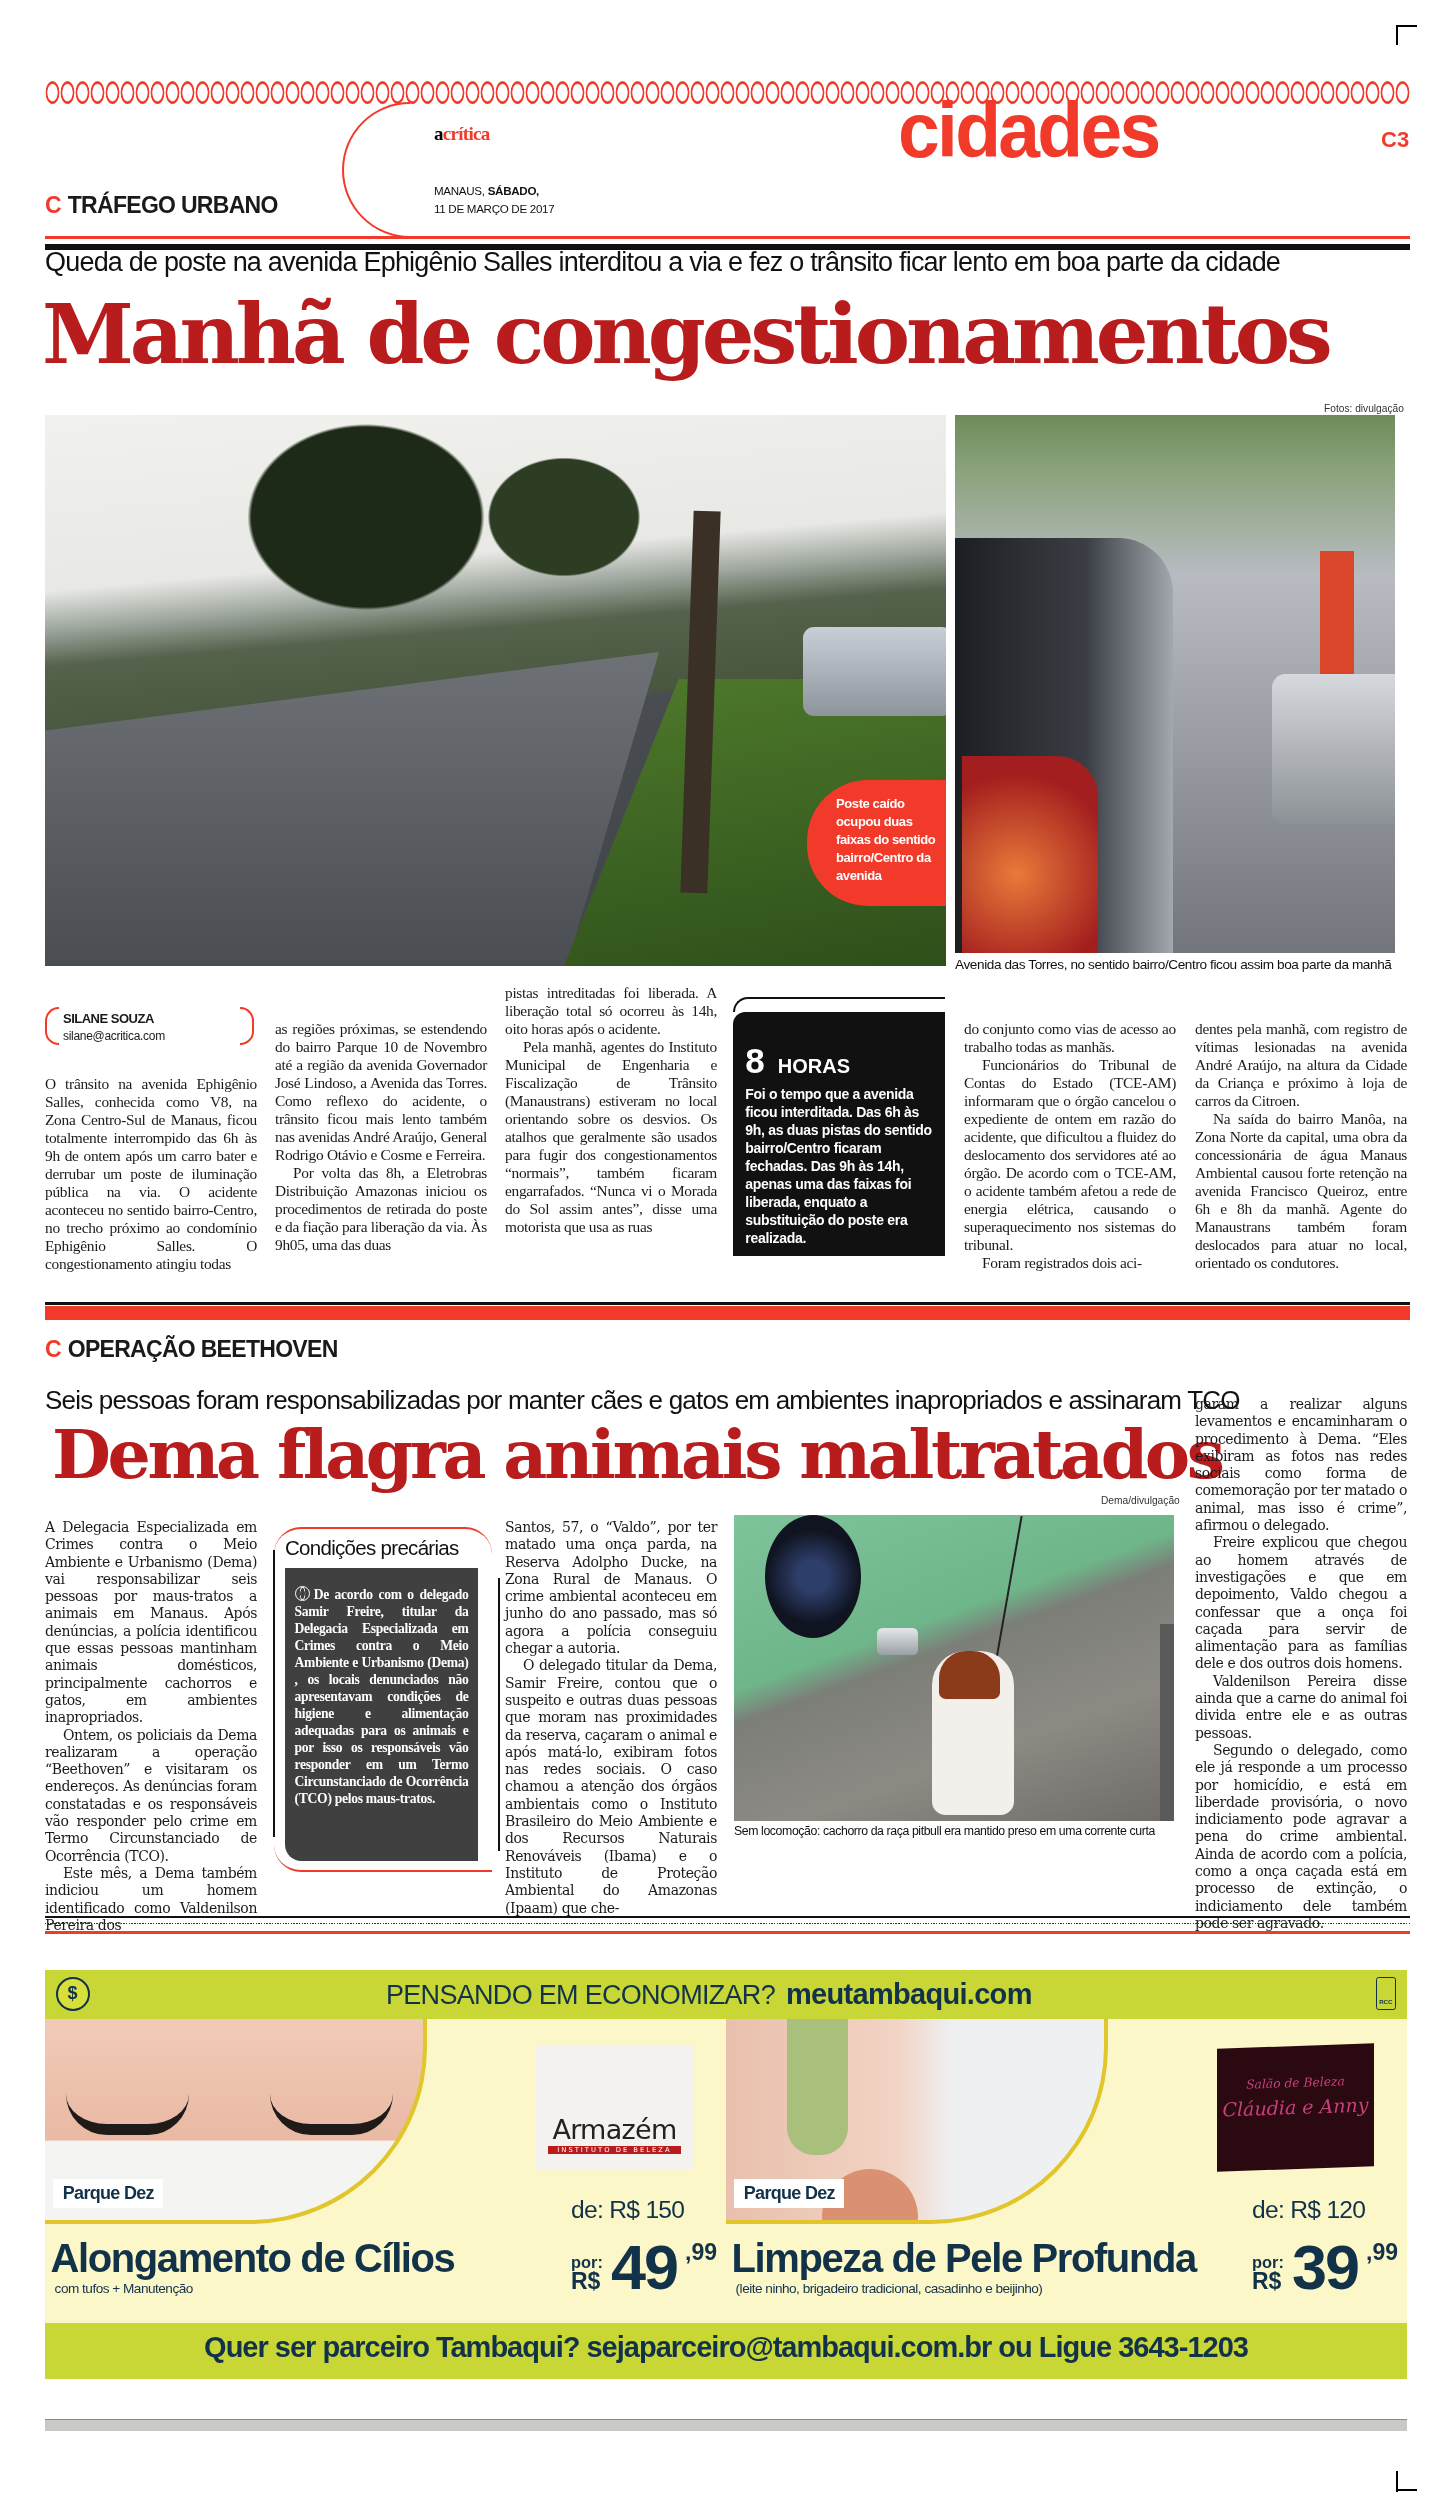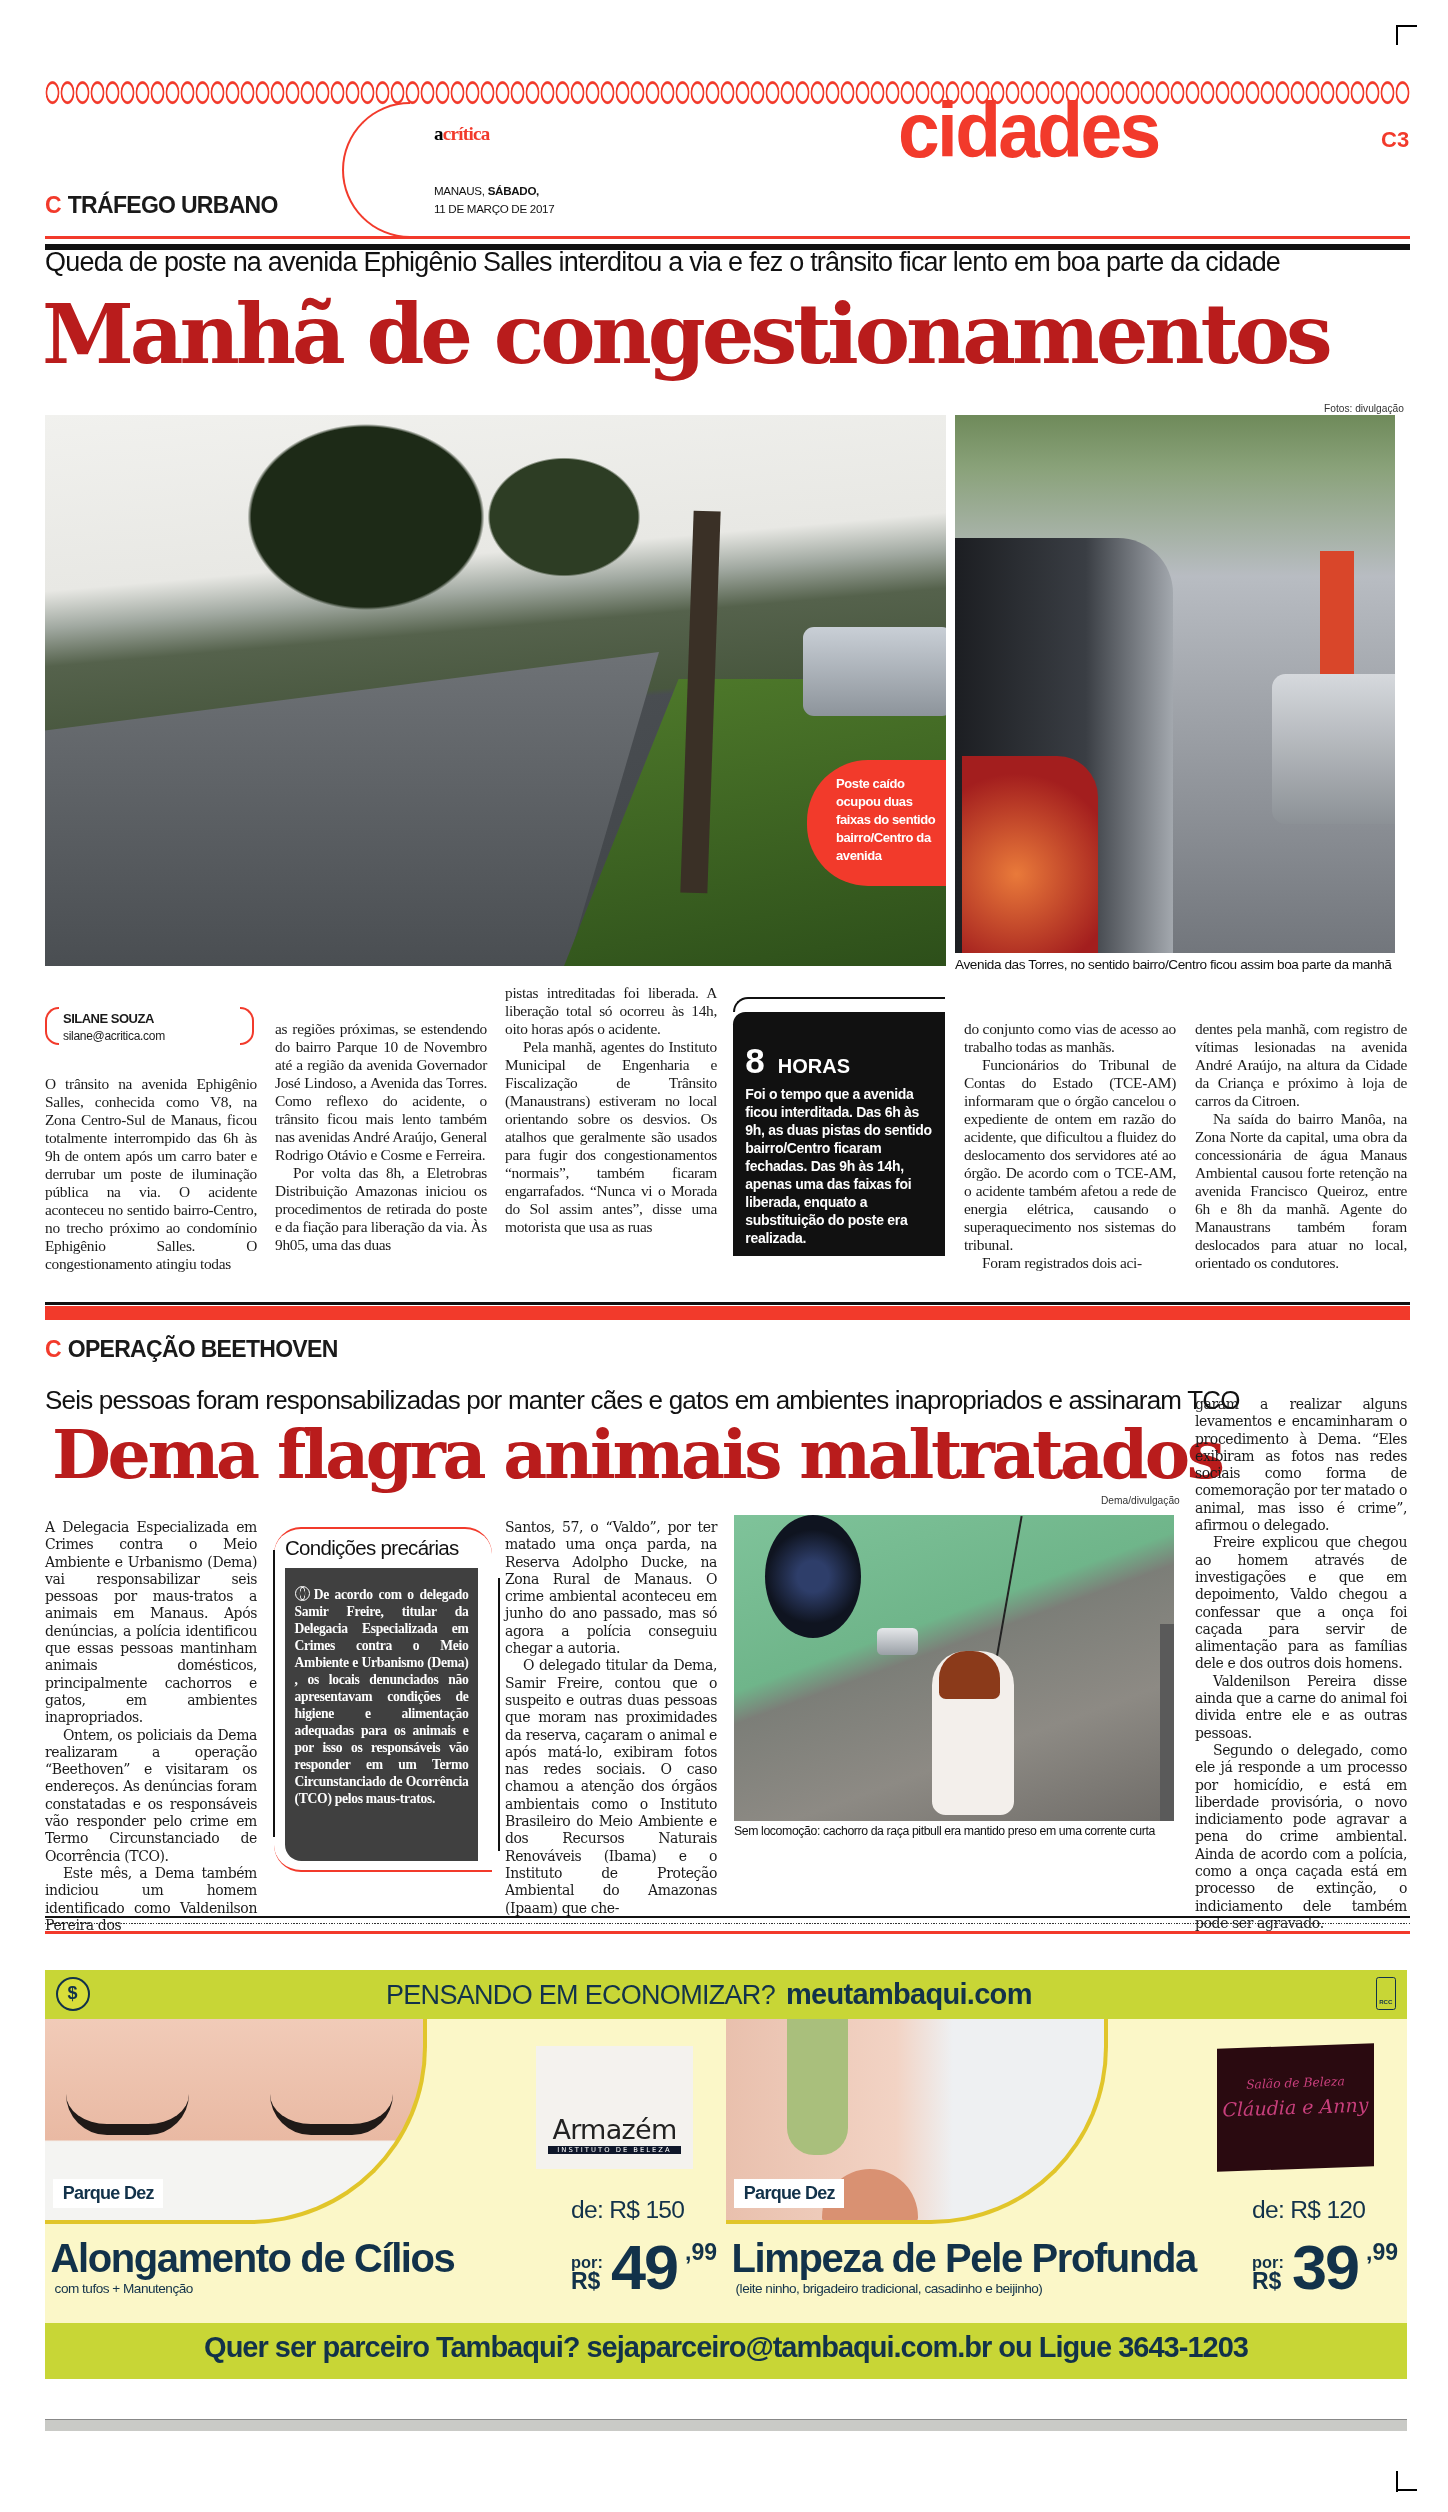--- a/index.html
+++ b/index.html
@@ -38,21 +38,21 @@
   .photo1 { left: 45px; top: 415px; width: 901px; height: 551px;
     background:
       radial-gradient(ellipse 191px 150px at 321px 102px, #1d2a17 60%, transparent 62%),
       radial-gradient(ellipse 123px 96px at 519px 102px, #2d3d24 60%, transparent 62%),
       linear-gradient(175deg, #f1f1ee 0%, #e8e8e4 28%, #a0a8a0 34%, #55624c 40%, #48573e 52%, transparent 53%),
       linear-gradient(160deg, #6b6e72 0%, #4e5256 40%, #3c4044 100%); }
   .photo1 .grass { position: absolute; right: 0; bottom: 0; width: 382px; height: 287px; background: linear-gradient(170deg, #4f7a2b, #2d4f1a); clip-path: polygon(30% 0, 100% 0, 100% 100%, 0 100%); }
   .photo1 .road { position: absolute; left: 0; bottom: 0; width: 614px; height: 314px; background: linear-gradient(180deg, #6e7276, #4a4e52); clip-path: polygon(0 25%, 100% 0, 85% 100%, 0 100%); }
   .photo1 .trunk { position: absolute; left: 642px; top: 96px; width: 27px; height: 382px; background: #3a3026; transform: rotate(2deg); }
   .photo1 .cars { position: absolute; left: 758px; top: 212px; width: 150px; height: 89px; background: linear-gradient(180deg,#c9cfd6,#8d949b); border-radius: 11px; }
-  .callout { position: absolute; left: 807px; top: 760px; width: 139px; height: 126px; background: #f23a2b; border-radius: 61px 0 0 61px; padding: 15px 1px 0 29px; color: #fff; font-weight: bold; font-size: 13px; line-height: 18px; letter-spacing: -0.4px; }
+  .callout { position: absolute; left: 807px; top: 780px; width: 139px; height: 126px; background: #f23a2b; border-radius: 61px 0 0 61px; padding: 15px 1px 0 29px; color: #fff; font-weight: bold; font-size: 13px; line-height: 18px; letter-spacing: -0.4px; }
 
   .photo2 { left: 955px; top: 415px; width: 440px; height: 538px;
     background: linear-gradient(180deg, #6f8a5a 0%, #8aa27a 10%, #b8bcc2 30%, #9a9ea4 60%, #72767c 100%); }
   .photo2 .carL { position: absolute; left: 0; top: 123px; width: 218px; height: 415px; background: linear-gradient(90deg, #1c1e22, #3a3e44 60%, #a3a8ae); border-radius: 0 55px 0 0; }
   .photo2 .taillight { position: absolute; left: 6.8px; top: 341px; width: 136px; height: 197px; background: radial-gradient(circle at 40% 60%, #e97a3a, #a31e1e 70%); border-radius: 0 41px 0 0; }
   .photo2 .carR { position: absolute; right: 0; top: 259px; width: 123px; height: 150px; background: linear-gradient(180deg,#d6d9dd,#8c9196); border-radius: 13.6px 0 0 13.6px; }
   .photo2 .crane { position: absolute; right: 41px; top: 136px; width: 34px; height: 123px; background: #d9462a; }
   .caption { position: absolute; font-size: 13.6px; color: #111; letter-spacing: -0.4px; white-space: nowrap; }
 
   
@@ -111,21 +111,21 @@
   .offer.o2 { left: 681px; }
   .offer .img { position: absolute; left: 0; top: 0; width: 382px; height: 205px; border-radius: 0 0 177px 0; border-right: 4.1px solid #e1c52a; border-bottom: 4.1px solid #e1c52a; overflow: hidden; }
   .o1 .img { background: linear-gradient(180deg, #f1cbb8 0%, #e9b9a3 60%, #f4f4f2 61%); }
   .o1 .lash { position: absolute; top: 75px; width: 123px; height: 41px; border-bottom: 11px solid #201a18; border-radius: 0 0 61px 61px; }
   .o2 .img { background: linear-gradient(90deg, #e9c0ad 0%, #f2d3c4 45%, #eef0f2 60%); }
   .o2 .mask { position: absolute; left: 61px; top: 0; width: 61px; height: 136px; background: #a9bf7c; border-radius: 0 0 27px 27px; }
   .o2 .bowl2 { position: absolute; left: 96px; top: 150px; width: 96px; height: 55px; background: #d99172; border-radius: 48px 48px 6.8px 6.8px; }
   .offer .loc { position: absolute; left: 8.2px; top: 160px; background: #fff; padding: 4.1px 9.6px; font-size: 18px; font-weight: bold; color: #12324a; letter-spacing: -0.7px; }
   .offer .brand { position: absolute; left: 491px; top: 27px; width: 157px; height: 123px; }
   .o1 .brand { background: #f4f2ee; text-align: center; padding-top: 68px; font-size: 27px; color: #222; font-family: "DejaVu Sans", sans-serif; letter-spacing: -0.7px; }
-  .o1 .brand small { display: block; font-size: 6.8px; letter-spacing: 2px; background: #0f172a; color: #fff; margin: 1.4px 12.3px 0 12.3px; }
+  .o1 .brand small { display: block; font-size: 6.8px; letter-spacing: 2px; background: #b91c1c; color: #fff; margin: 1.4px 12.3px 0 12.3px; }
   .o2 .brand { background: #2a0a10; color: #c83f7c; font-family: "DejaVu Serif", serif; font-style: italic; text-align: center; padding-top: 30px; font-size: 12.3px; transform: skewY(-2deg); }
   .o2 .brand b { display: block; font-size: 19px; font-weight: normal; margin-top: 5.5px; }
   .offer .title { position: absolute; left: 5.5px; top: 217px; font-size: 40px; font-weight: bold; color: #12324a; letter-spacing: -1.4px; white-space: nowrap; }
   .offer .sub { position: absolute; left: 9.6px; top: 262px; font-size: 13.6px; color: #12324a; letter-spacing: -0.5px; white-space: nowrap; }
   .offer .old { position: absolute; left: 526px; top: 177px; font-size: 24.6px; color: #12324a; letter-spacing: -0.7px; }
   .offer .por { position: absolute; left: 526px; top: 235px; font-size: 16.4px; font-weight: bold; color: #12324a; line-height: 16.4px; }
   .offer .por b { display: block; font-size: 23px; line-height: 23px; }
   .offer .price { position: absolute; left: 566px; top: 217px; font-size: 63px; font-weight: bold; color: #12324a; letter-spacing: -2px; line-height: 1; }
   .offer .cents { position: absolute; left: 640px; top: 220px; font-size: 23px; font-weight: bold; color: #12324a; }
 

